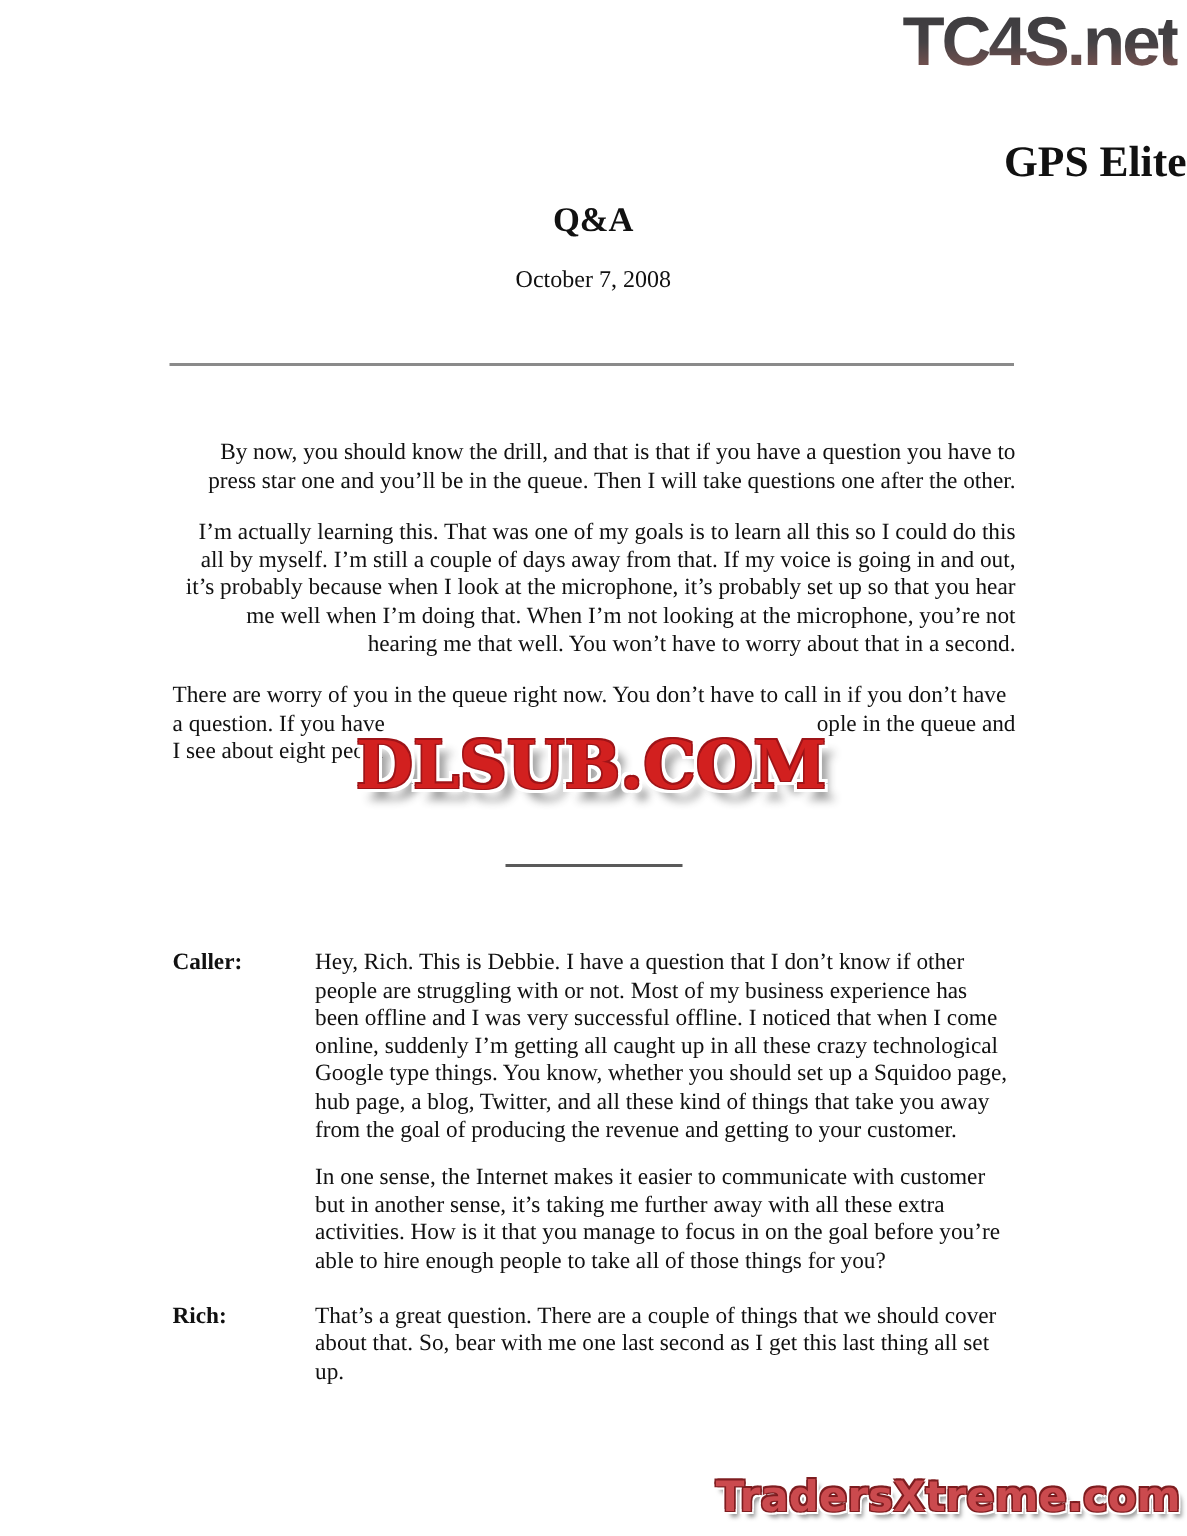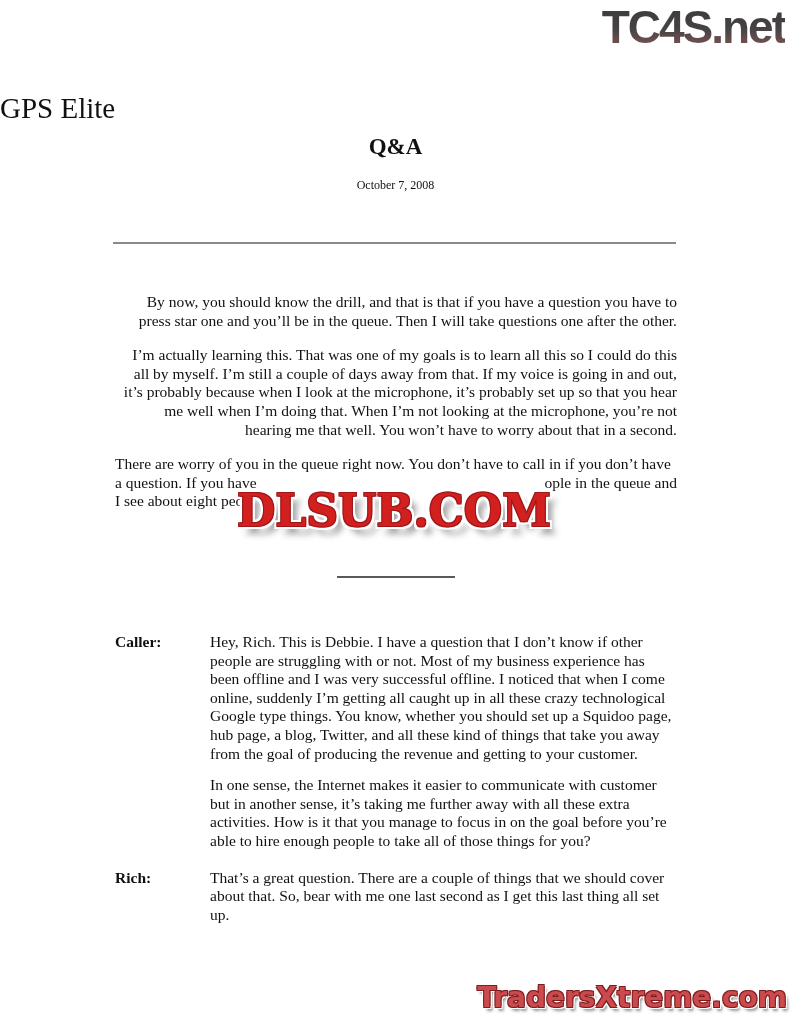--- a/index.html
+++ b/index.html
@@ -25,36 +25,36 @@
     background: linear-gradient(180deg, #39393b 0%, #454245 52%, #8d5a55 100%);
     -webkit-background-clip: text;
     background-clip: text;
     color: transparent;
   }
 
   
   .doc-title {
     position: absolute;
     top: 92px; left: 0; right: 0;
-    text-align: left;
-    font-weight: normal;
+    text-align: right;
+    font-weight: bold;
     font-size: 29px;
   }
   .doc-subtitle {
     position: absolute;
     top: 134px; left: 0; right: 0;
     text-align: center;
     font-weight: bold;
     font-size: 23px;
   }
   .doc-date {
     position: absolute;
     top: 178px; left: 0; right: 0;
     text-align: center;
-    font-size: 12px;
+    font-size: 16px;
   }
 
   .rule-full {
     position: absolute;
     top: 242px; left: 113px;
     width: 563px; height: 2px;
     background: #8a8a8a;
   }
 
   .bodytext {

